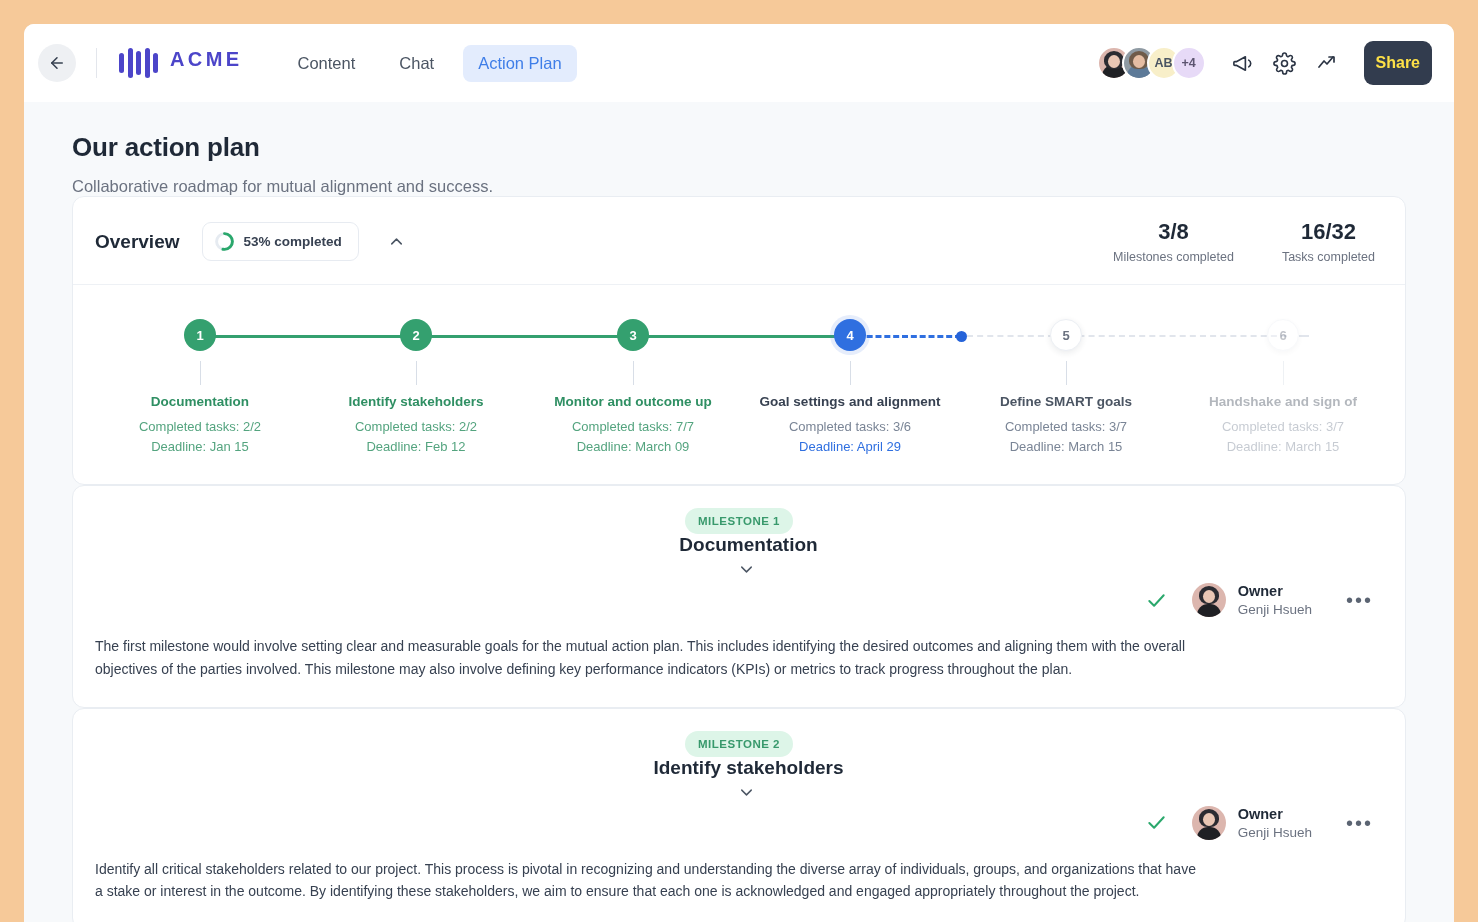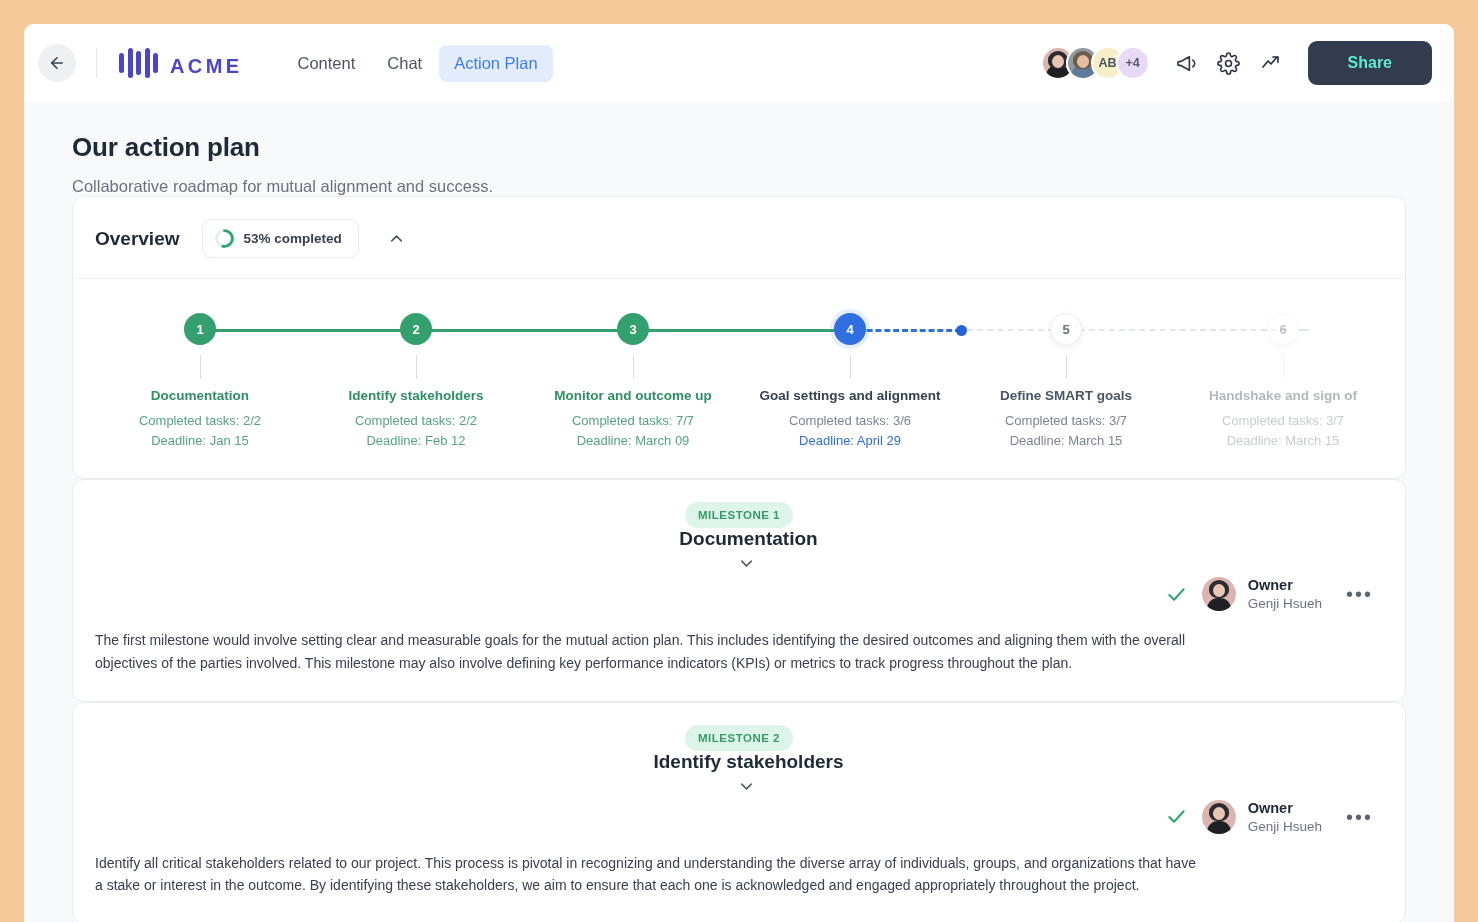--- a/index.html
+++ b/index.html
@@ -33,28 +33,28 @@
     background: #eef0f3;
     display: flex; align-items: center; justify-content: center;
     border: none; cursor: pointer;
     flex: 0 0 auto;
   }
   .divider-v {
     width: 1px; height: 30px;
     background: #e3e6ec;
     margin: 0 22px 0 20px;
   }
-  .logo { display: flex; align-items: flex-end; gap: 12px; flex: 0 0 auto; }
+  .logo { display: flex; align-items: flex-start; gap: 12px; flex: 0 0 auto; }
   .logo-bars { display: flex; align-items: center; gap: 3.5px; height: 30px; }
   .logo-bars i { display: block; width: 5px; background: #4c45c9; border-radius: 2.5px; }
   .logo-word {
     font-size: 20px; font-weight: 700; color: #4c45c9;
     letter-spacing: 3.4px;
   }
-  .tabs { display: flex; align-items: center; gap: 2px; margin-left: 40px; }
+  .tabs { display: flex; align-items: center; gap: 14px; margin-left: 40px; }
   .tab {
     font-size: 16.5px; color: #4b5563;
     padding: 9px 15px; border-radius: 8px;
     background: transparent; border: none; cursor: pointer;
     font-family: inherit; white-space: nowrap;
   }
   .tab.active { background: #e3ecfd; color: #3f7ee8; }
 
   .topbar-right {
     margin-left: auto;
@@ -81,24 +81,24 @@
   .p1 .face-hair{ background:#2b2b31; } .p1 .face-head{ background:#e9c6b4; } .p1 .face-body{ background:#1f2024; }
   .p2 .face-hair{ background:#6f5b4a; } .p2 .face-head{ background:#e5bda3; } .p2 .face-body{ background:#5d7a98; }
 
   .icon-btn {
     width: 42px; height: 42px;
     display: flex; align-items: center; justify-content: center;
     background: none; border: none; cursor: pointer;
   }
   .share-btn {
     margin-left: 16px;
-    background: #323c4e; color: #5eead4;
+    background: #323c4e; color: #fde047;
     font-size: 16px; font-weight: 600;
     border: none; border-radius: 9px;
-    padding: 13px 40px; cursor: pointer;
+    padding: 13px 12px; cursor: pointer;
     font-family: inherit;
   }
 
   
   .page { padding: 30px 48px 0 48px; }
   .page-title { font-size: 26px; font-weight: 700; color: #1f2937; letter-spacing: -0.2px; }
   .page-sub { font-size: 16.5px; color: #6b7280; margin-top: 14px; }
   .add-btn {
     margin-top: 26px;
     display: inline-flex; align-items: center; gap: 11px;
@@ -166,21 +166,21 @@
 
   
   .ms-head { display: flex; align-items: center; padding: 22px 22px 0 22px; flex-direction: column; }
   .ms-badge {
     background: #ddf5e8; color: #38996c;
     font-size: 11.5px; font-weight: 700; letter-spacing: .5px;
     padding: 7px 13px; border-radius: 14px;
   }
   .ms-title { font-size: 19px; font-weight: 700; color: #1f2937; margin-left: 19px; }
   .ms-chevron { margin-left: 14px; background: none; border: none; cursor: pointer; display: flex; padding: 4px; }
-  .ms-right { margin-left: auto; display: flex; align-items: center; gap: 14px; }
+  .ms-right { margin-left: auto; display: flex; align-items: center; gap: 24px; }
   .ms-owner { display: flex; align-items: center; gap: 12px; }
   .ms-owner-av { width: 34px; height: 34px; border-radius: 50%; overflow: hidden; position: relative; background: #dcb6ae; flex: 0 0 auto; }
   .ms-owner-role { font-size: 14.5px; font-weight: 700; color: #1f2937; }
   .ms-owner-name { font-size: 13.5px; color: #6b7280; margin-top: 3px; }
   .ms-more { background: none; border: none; cursor: pointer; padding: 6px 10px; font-size: 20px; color: #5b6472; letter-spacing: 2px; line-height: 1; }
   .ms-body {
     padding: 18px 26px 26px 22px;
     font-size: 14px; color: #374151; line-height: 1.63;
     max-width: 1160px;
   }
@@ -272,20 +272,30 @@
           </svg>
           <span class="ov-pill-text">53% completed</span>
         </div>
 
         <button class="ov-collapse">
           <svg width="19" height="19" viewBox="0 0 24 24" fill="none" stroke="#4b5563" stroke-width="1.9" stroke-linecap="round" stroke-linejoin="round">
             <path d="M6 15l6-6 6 6"></path>
           </svg>
         </button>
 
+        <div class="ov-stats">
+          <div class="stat">
+            <div class="stat-num">3/8</div>
+            <div class="stat-label">Milestones completed</div>
+          </div>
+          <div class="stat">
+            <div class="stat-num">16/32</div>
+            <div class="stat-label">Tasks completed</div>
+          </div>
+        </div>
       </div>
 
       <div style="padding: 26px 0 18px 0;">
         <div class="timeline">
           <div class="tl-track">
             <div class="tl-seg done" style="left:127px; width:649px;"></div>
             <div class="tl-seg dash-blue" style="left:776px; width:112px;"></div>
             <div class="tl-bluedot" style="left:883px;"></div>
             <div class="tl-seg dash-gray" style="left:894px; width:320px;"></div>
             <div class="tl-seg dash-gray" style="left:1226px; width:10px;"></div>

